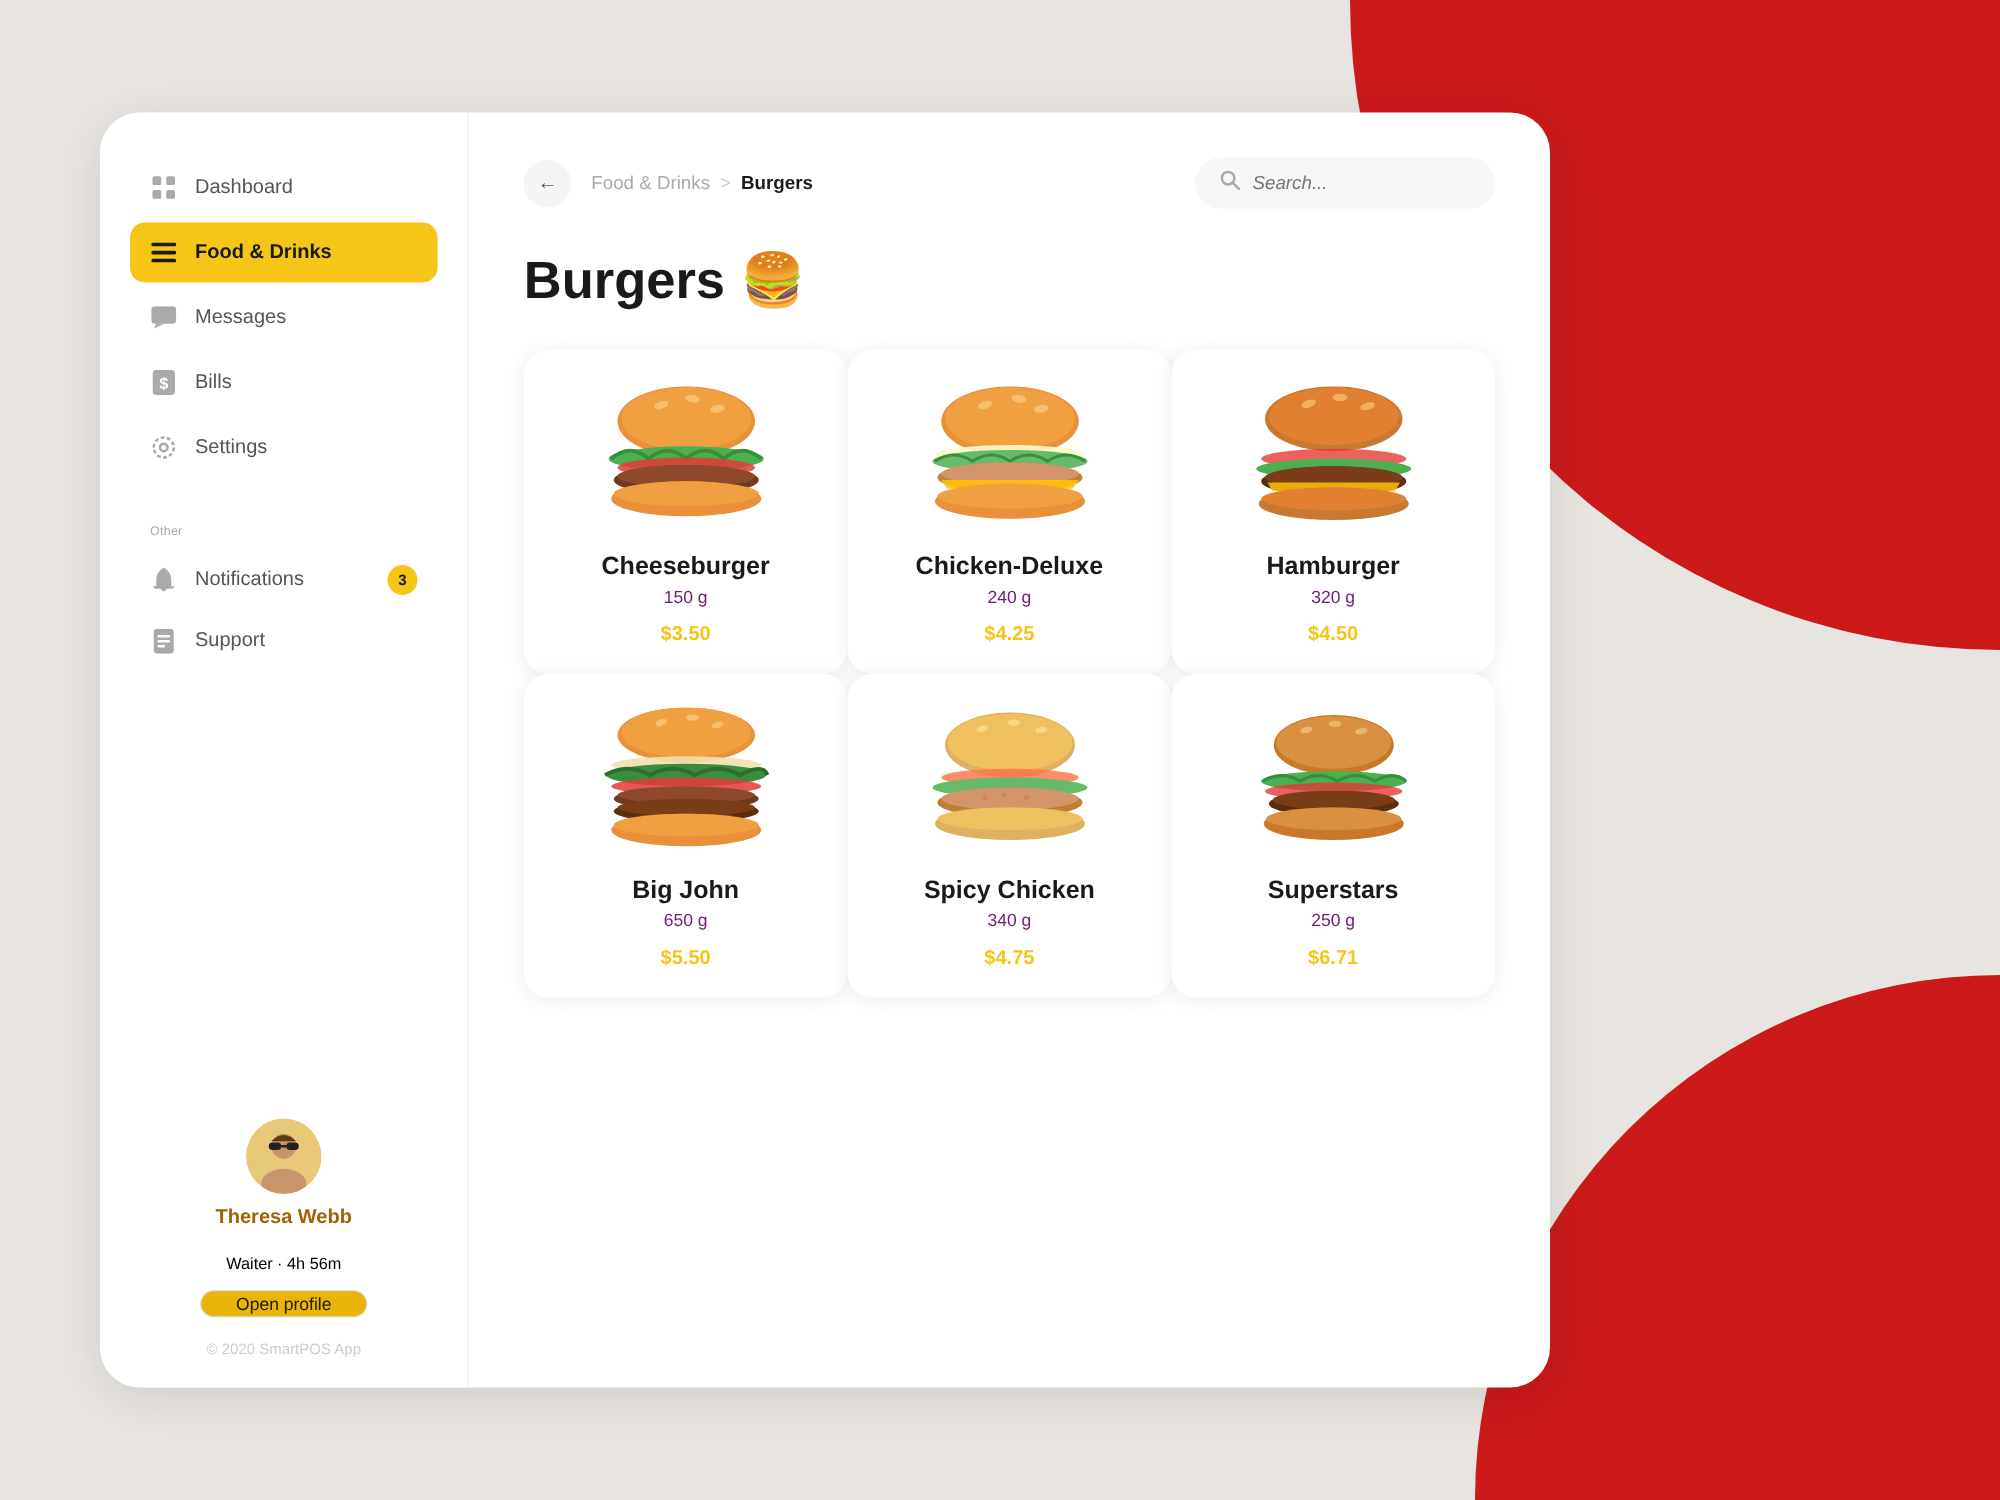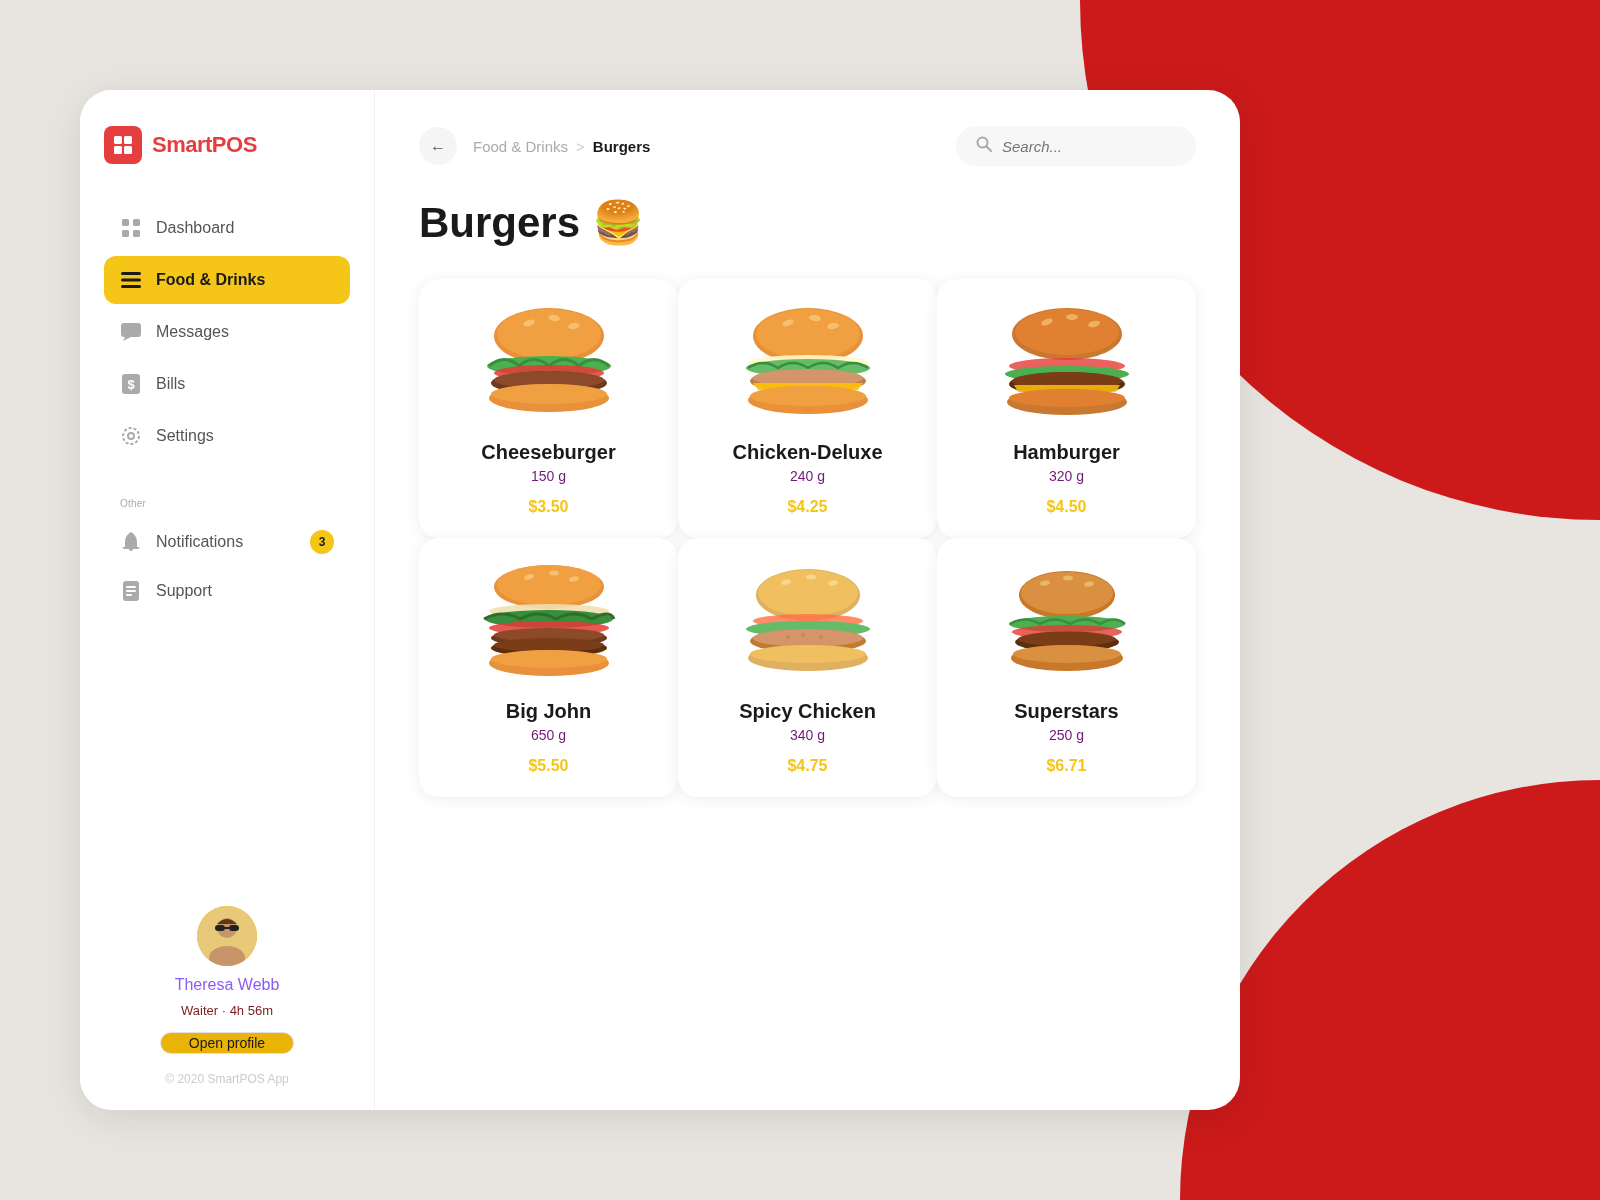--- a/index.html
+++ b/index.html
@@ -178,28 +178,28 @@
       display: flex;
       align-items: center;
       justify-content: center;
       font-size: 26px;
       margin-bottom: 10px;
       overflow: hidden;
     }
 
     .user-name {
       font-size: 16px;
-      font-weight: 400;
-      color: #8b5cf6;
-      margin-bottom: 9px;
+      font-weight: 700;
+      color: #a16207;
+      margin-bottom: 20px;
     }
 
     .user-role {
       font-size: 13px;
-      color: #7f1d1d;
+      color: #000000;
       margin-bottom: 14px;
     }
 
     .open-profile-btn {
       border: 1.5px solid #e0e0e0;
       background: #eab308;
       border-radius: 20px;
       padding: 2px 28px;
       font-size: 14px;
       font-weight: 400;
@@ -354,33 +354,20 @@
 </head>
 <body>
 
 <div class="bg-red-top"></div>
 <div class="bg-red-bottom"></div>
 
 <div class="main-card">
 
   <aside class="sidebar">
 
-    <div class="logo-area">
-      <div class="logo-icon">
-        <svg width="22" height="22" viewBox="0 0 22 22" fill="none" xmlns="http://www.w3.org/2000/svg">
-          <rect x="2" y="2" width="8" height="8" rx="1.5" fill="white"></rect>
-          <rect x="12" y="2" width="8" height="8" rx="1.5" fill="white"></rect>
-          <rect x="2" y="12" width="8" height="8" rx="1.5" fill="white"></rect>
-          <rect x="12" y="12" width="8" height="8" rx="1.5" fill="white"></rect>
-        </svg>
-      </div>
-      <span class="logo-text">
-        <span>Smart</span><span style="color:#e53e3e">POS</span>
-      </span>
-    </div>
 
     <nav class="nav-items">
 
       <div class="nav-item">
         <span class="nav-icon">
           <svg width="20" height="20" viewBox="0 0 20 20" fill="none">
             <rect x="1" y="1" width="7" height="7" rx="1.5" fill="#aaa"></rect>
             <rect x="12" y="1" width="7" height="7" rx="1.5" fill="#aaa"></rect>
             <rect x="1" y="12" width="7" height="7" rx="1.5" fill="#aaa"></rect>
             <rect x="12" y="12" width="7" height="7" rx="1.5" fill="#aaa"></rect>

